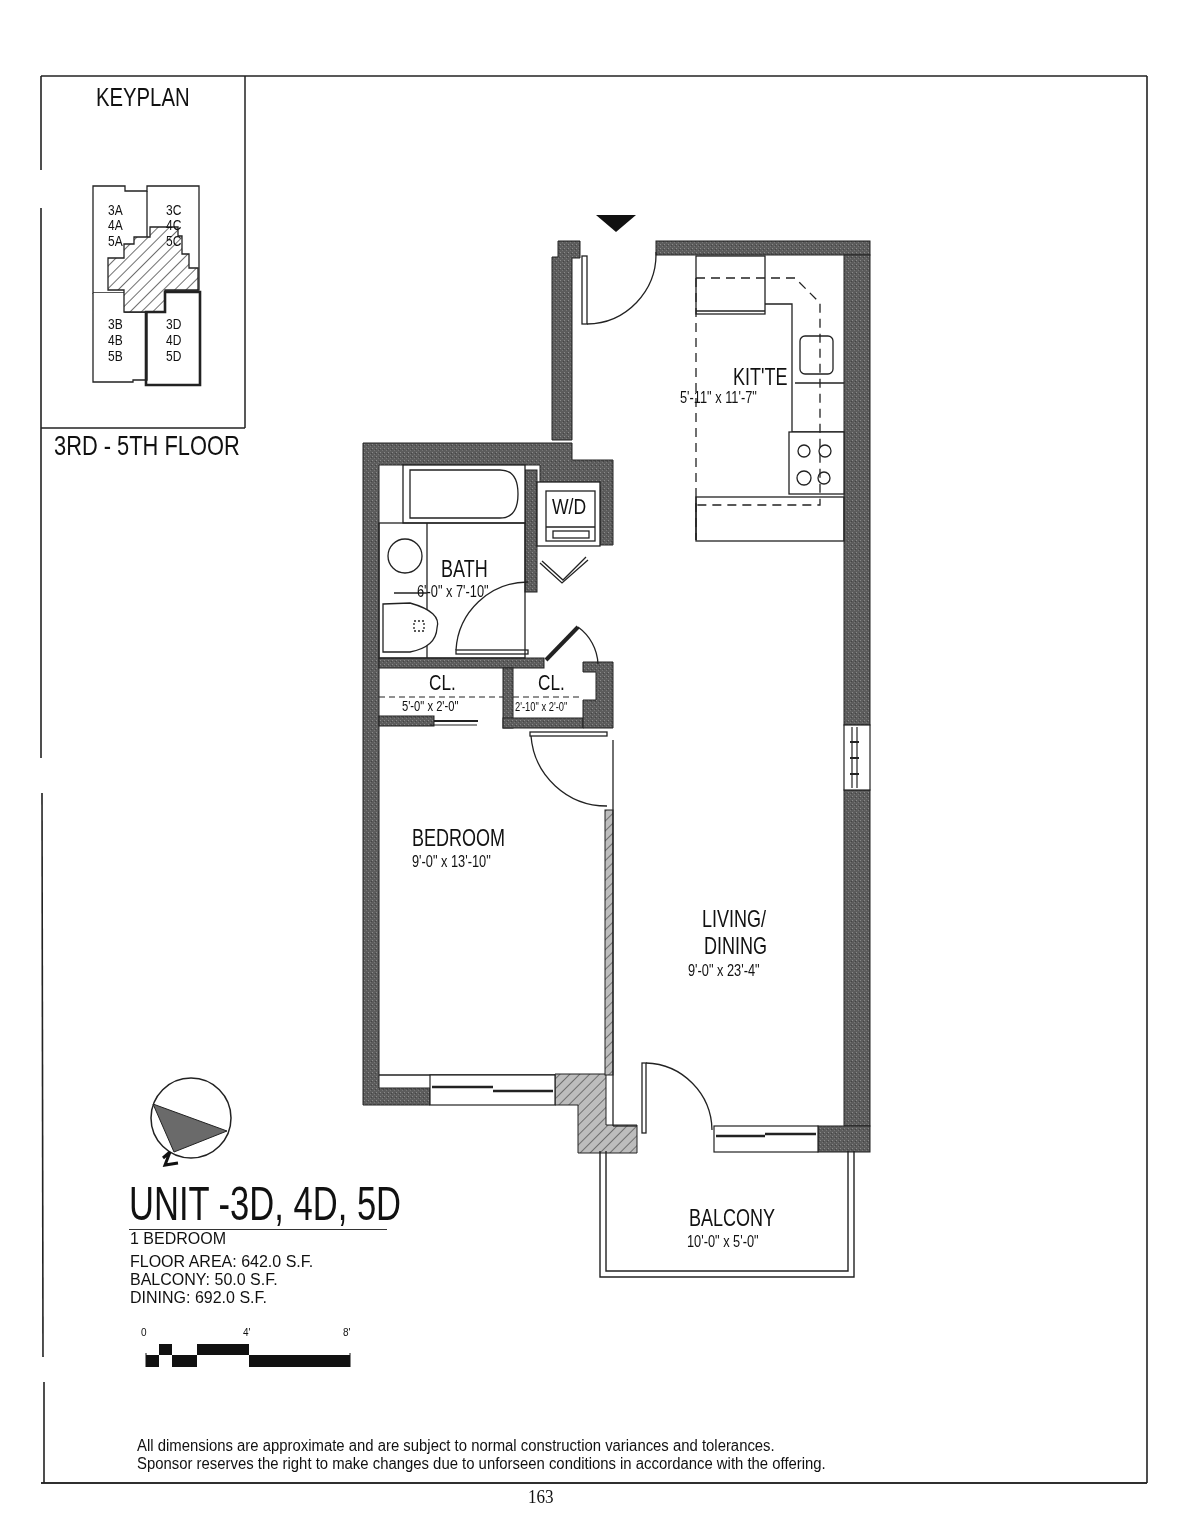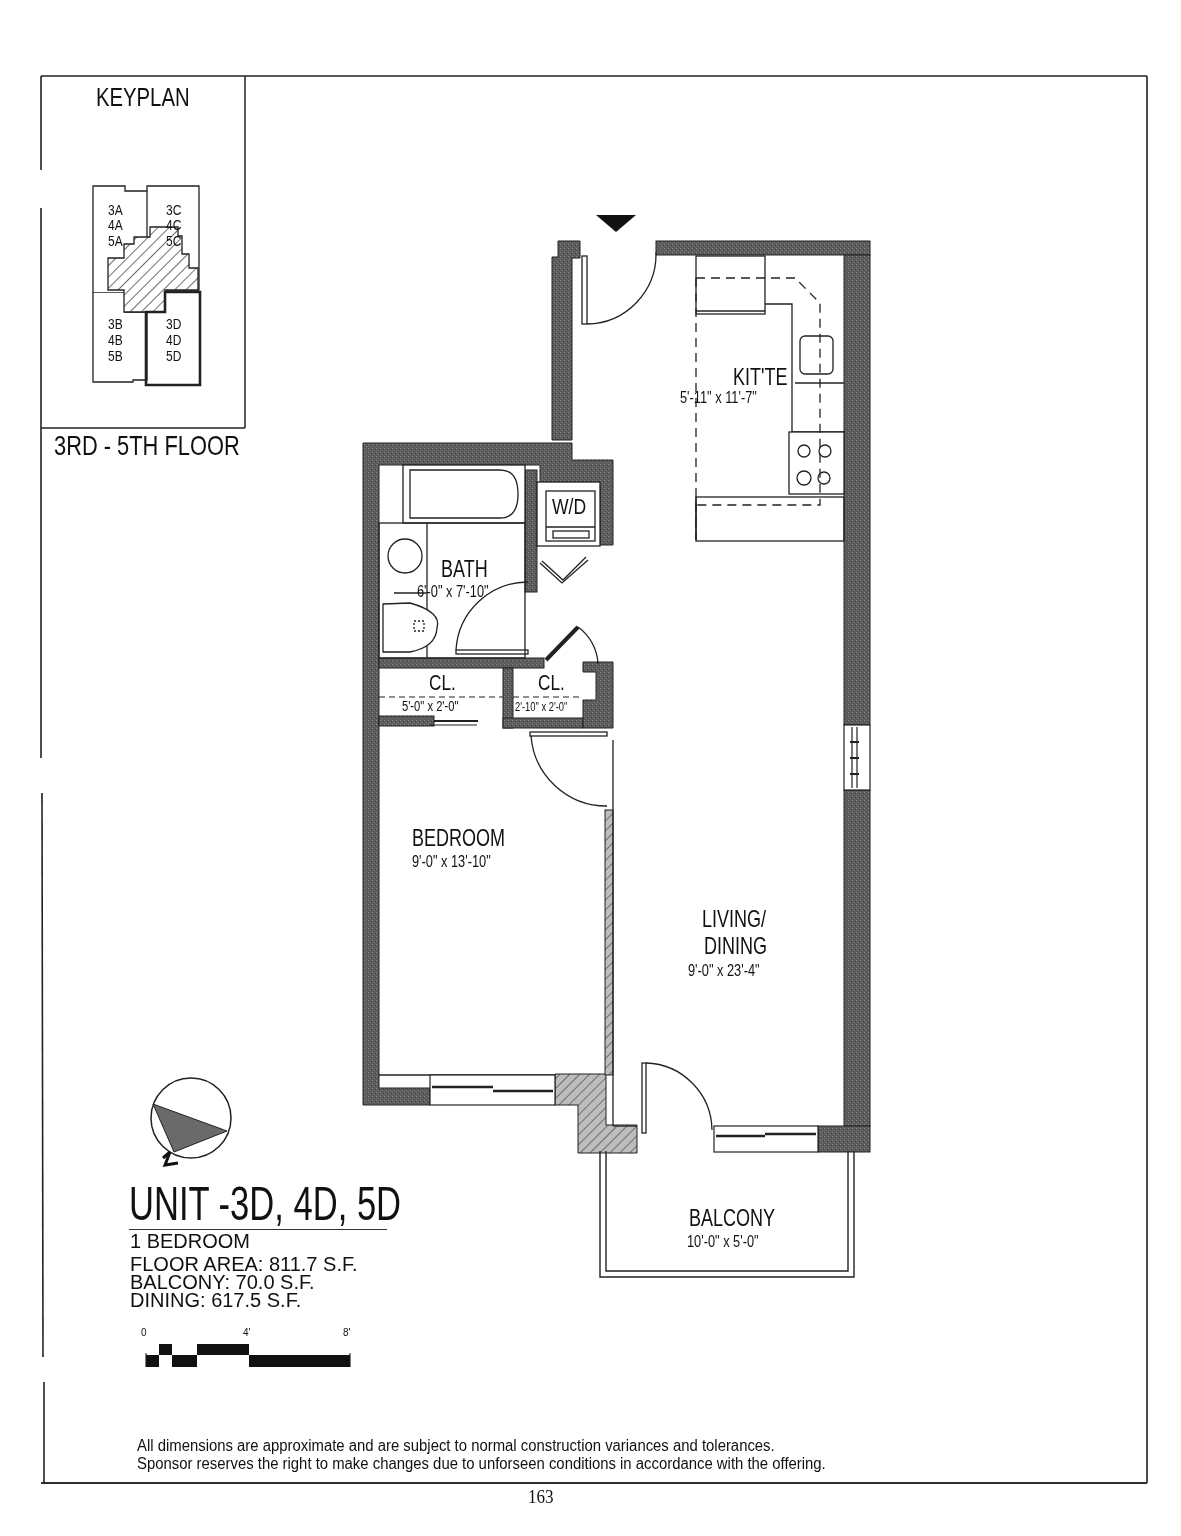--- a/index.html
+++ b/index.html
@@ -5,21 +5,21 @@
   html, body { margin: 0; padding: 0; background: #ffffff; }
   body { width: 1181px; height: 1536px; position: relative; overflow: hidden; }
   .page { position: absolute; left: 0; top: 0; width: 1181px; height: 1536px; }
   svg text { font-family: "Liberation Sans", "DejaVu Sans", sans-serif; fill: #111; }
   .ov { position: absolute; color: #111; white-space: nowrap; line-height: 1; }
   .narrow { font-family: "Liberation Sans", "DejaVu Sans", sans-serif; transform-origin: 0 0; }
   .keyplan-title { left: 96px; top: 84px; font-size: 26px; transform: scaleX(0.78); }
   .keyplan-floor { left: 54px; top: 432px; font-size: 28px; transform: scaleX(0.78); }
   .unit-title { left: 129px; top: 1180px; font-size: 48px; transform: scaleX(0.72); }
   .unit-line { position: absolute; left: 129px; top: 1229px; width: 258px; height: 0; border-top: 1.5px solid #333; }
-  .unit-info { font-family: "Liberation Sans", "DejaVu Sans", sans-serif; font-size: 20px; left: 130px; }
+  .unit-info { font-family: "Liberation Sans", "DejaVu Sans", sans-serif; font-size: 16px; left: 130px; }
   .disclaimer { font-family: "Liberation Sans", "DejaVu Sans", sans-serif; font-size: 16px; left: 137px; transform: scaleX(0.93); transform-origin: 0 0; }
   .page-number { font-family: "Liberation Serif", "DejaVu Serif", serif; font-size: 19px; left: 528px; top: 1487px; transform: scaleX(0.9); transform-origin: 0 0; }
 </style>
 </head>
 <body>
 
 <div class="page">
 
 <svg width="1181" height="1536" viewBox="0 0 1181 1536" xmlns="http://www.w3.org/2000/svg">
   <defs>
@@ -264,23 +264,23 @@
 <div class="ov narrow" style="left:704px;top:934px;font-size:24px;transform:scaleX(0.75);">DINING</div>
 <div class="ov narrow" style="left:688px;top:963px;font-size:16px;transform:scaleX(0.8);">9'-0" x 23'-4"</div>
 
 <div class="ov narrow" style="left:689px;top:1206px;font-size:24px;transform:scaleX(0.75);">BALCONY</div>
 <div class="ov narrow" style="left:687px;top:1234px;font-size:16px;transform:scaleX(0.8);">10'-0" x 5'-0"</div>
 
 
 <div class="ov narrow unit-title">UNIT -3D, 4D, 5D</div>
 <div class="unit-line"></div>
 <div class="ov unit-info" style="top:1231px;">1 BEDROOM</div>
-<div class="ov unit-info" style="top:1254px;">FLOOR AREA: 811.7 S.F.</div>
-<div class="ov unit-info" style="top:1272px;">BALCONY: 70.0 S.F.</div>
-<div class="ov unit-info" style="top:1290px;"><span>DINING: </span><span>617.5 S.F.</span></div>
+<div class="ov unit-info" style="top:1254px;">FLOOR AREA: 642.0 S.F.</div>
+<div class="ov unit-info" style="top:1272px;">BALCONY: 50.0 S.F.</div>
+<div class="ov unit-info" style="top:1290px;"><span>DINING: </span><span>692.0 S.F.</span></div>
 
 
 <div class="ov disclaimer" style="top:1438px;">All dimensions are approximate and are subject to normal construction variances and tolerances.</div>
 <div class="ov disclaimer" style="top:1456px;">Sponsor reserves the right to make changes due to unforseen conditions in accordance with the offering.</div>
 
 
 <div class="ov page-number">163</div>
 
 </div>
 

